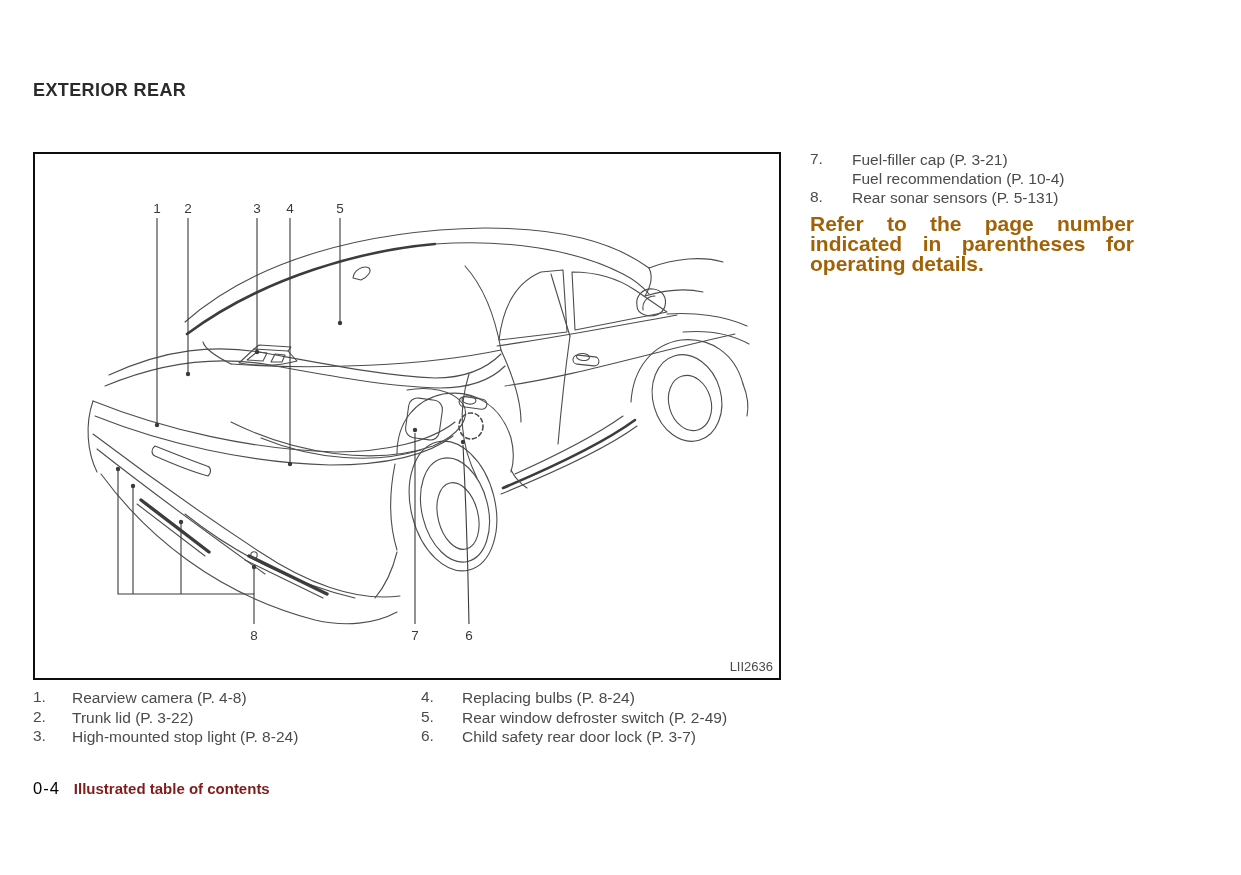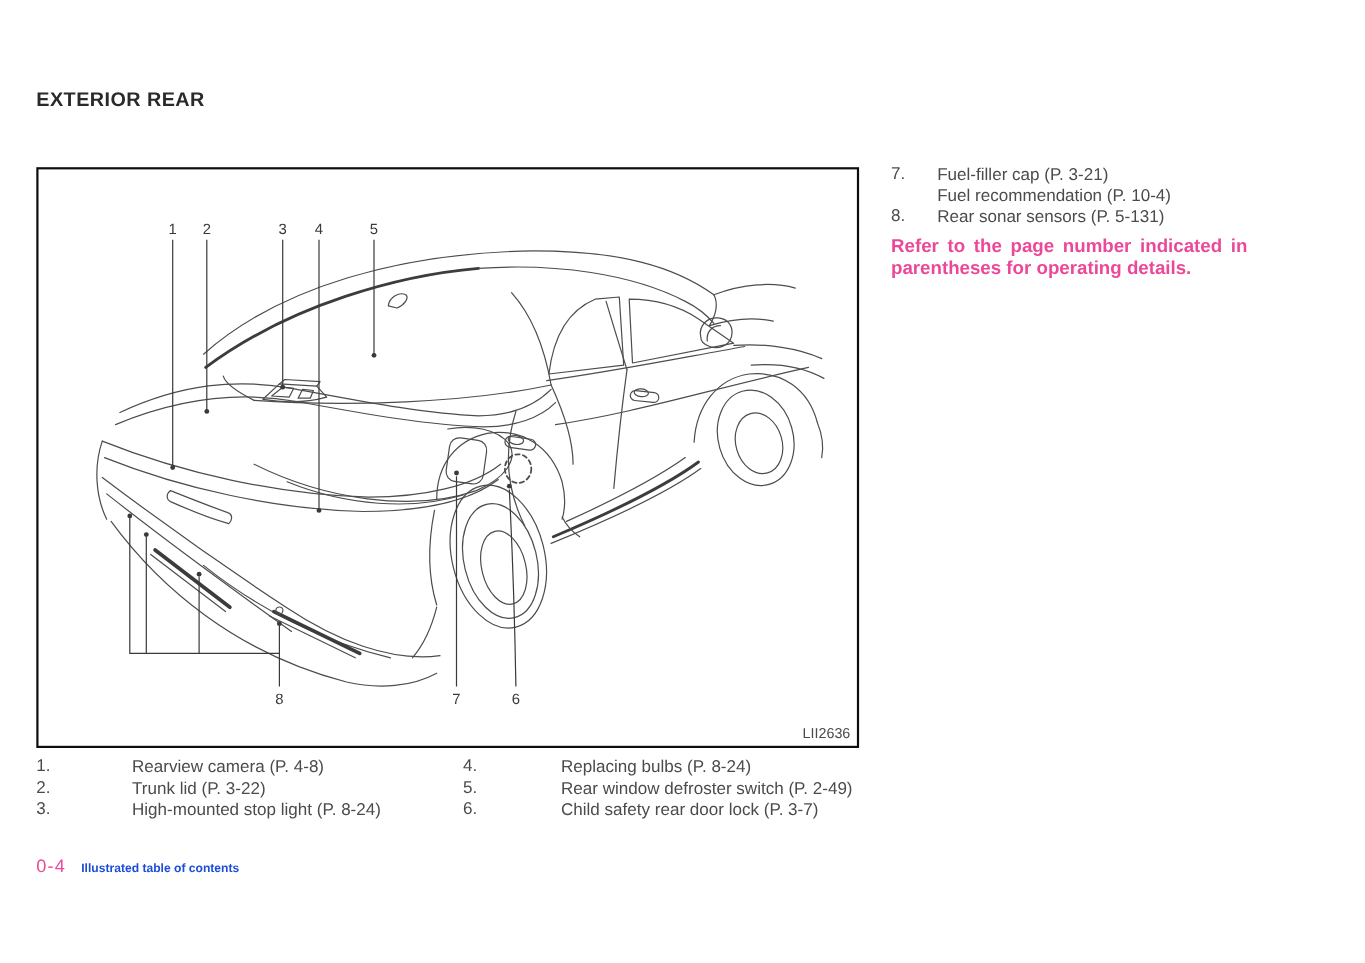--- a/index.html
+++ b/index.html
@@ -16,35 +16,35 @@
   svg text { font-family:"Liberation Sans","DejaVu Sans",sans-serif; fill:#3a3a3a; }
   .callout-num { font-size:13.5px; }
   .fig-code { font-size:13px; fill:#4a4a4a; }
 
   .right-col { position:absolute; left:810px; top:150px; width:330px; color:#4b4b4b;
     font-size:15.5px; }
   .li-row { display:flex; }
   .li-num { flex:0 0 42px; }
   .li-text { flex:1; }
   .li-line { display:block; line-height:19px; }
-  .bottom .li-line { line-height:19.5px;margin-left:48px; }
-  .note { margin-top:7px; width:324px; font-weight:bold; color:#ec4899;
-    font-size:17px; line-height:20px; text-align:justify; }
+  .bottom .li-line { line-height:19.5px; }
+  .note { margin-top:7px; width:324px; font-weight:bold; color:#a16207;
+    font-size:21px; line-height:20px; text-align:justify; }
 
   .bottom { position:absolute; left:33px; top:688px; width:760px; font-size:15.5px;
     color:#4b4b4b; }
   .bottom .cols { display:flex; }
   .bottom .col1 { width:388px; }
   .bottom .col1 .li-num { flex:0 0 39px; }
   .bottom .col2 { width:360px; }
   .bottom .col2 .li-num { flex:0 0 41px; }
 
   .footer { position:absolute; left:33px; top:779px; display:flex; align-items:baseline; }
-  .footer .pnum { font-size:16.5px; color:#ec4899; letter-spacing:1px; }
-  .footer .sect { margin-left:14px; font-size:11px; font-weight:bold; color:#1d4ed8; }
+  .footer .pnum { font-size:16.5px; color:#000000; letter-spacing:1px; }
+  .footer .sect { margin-left:14px; font-size:15px; font-weight:bold; color:#7f1d1d; }
 </style>
 </head>
 <body>
 
 <div class="page">
 
   <div class="title">EXTERIOR REAR</div>
 
   <div class="figure-box">
     <svg viewBox="0 0 744 524">

